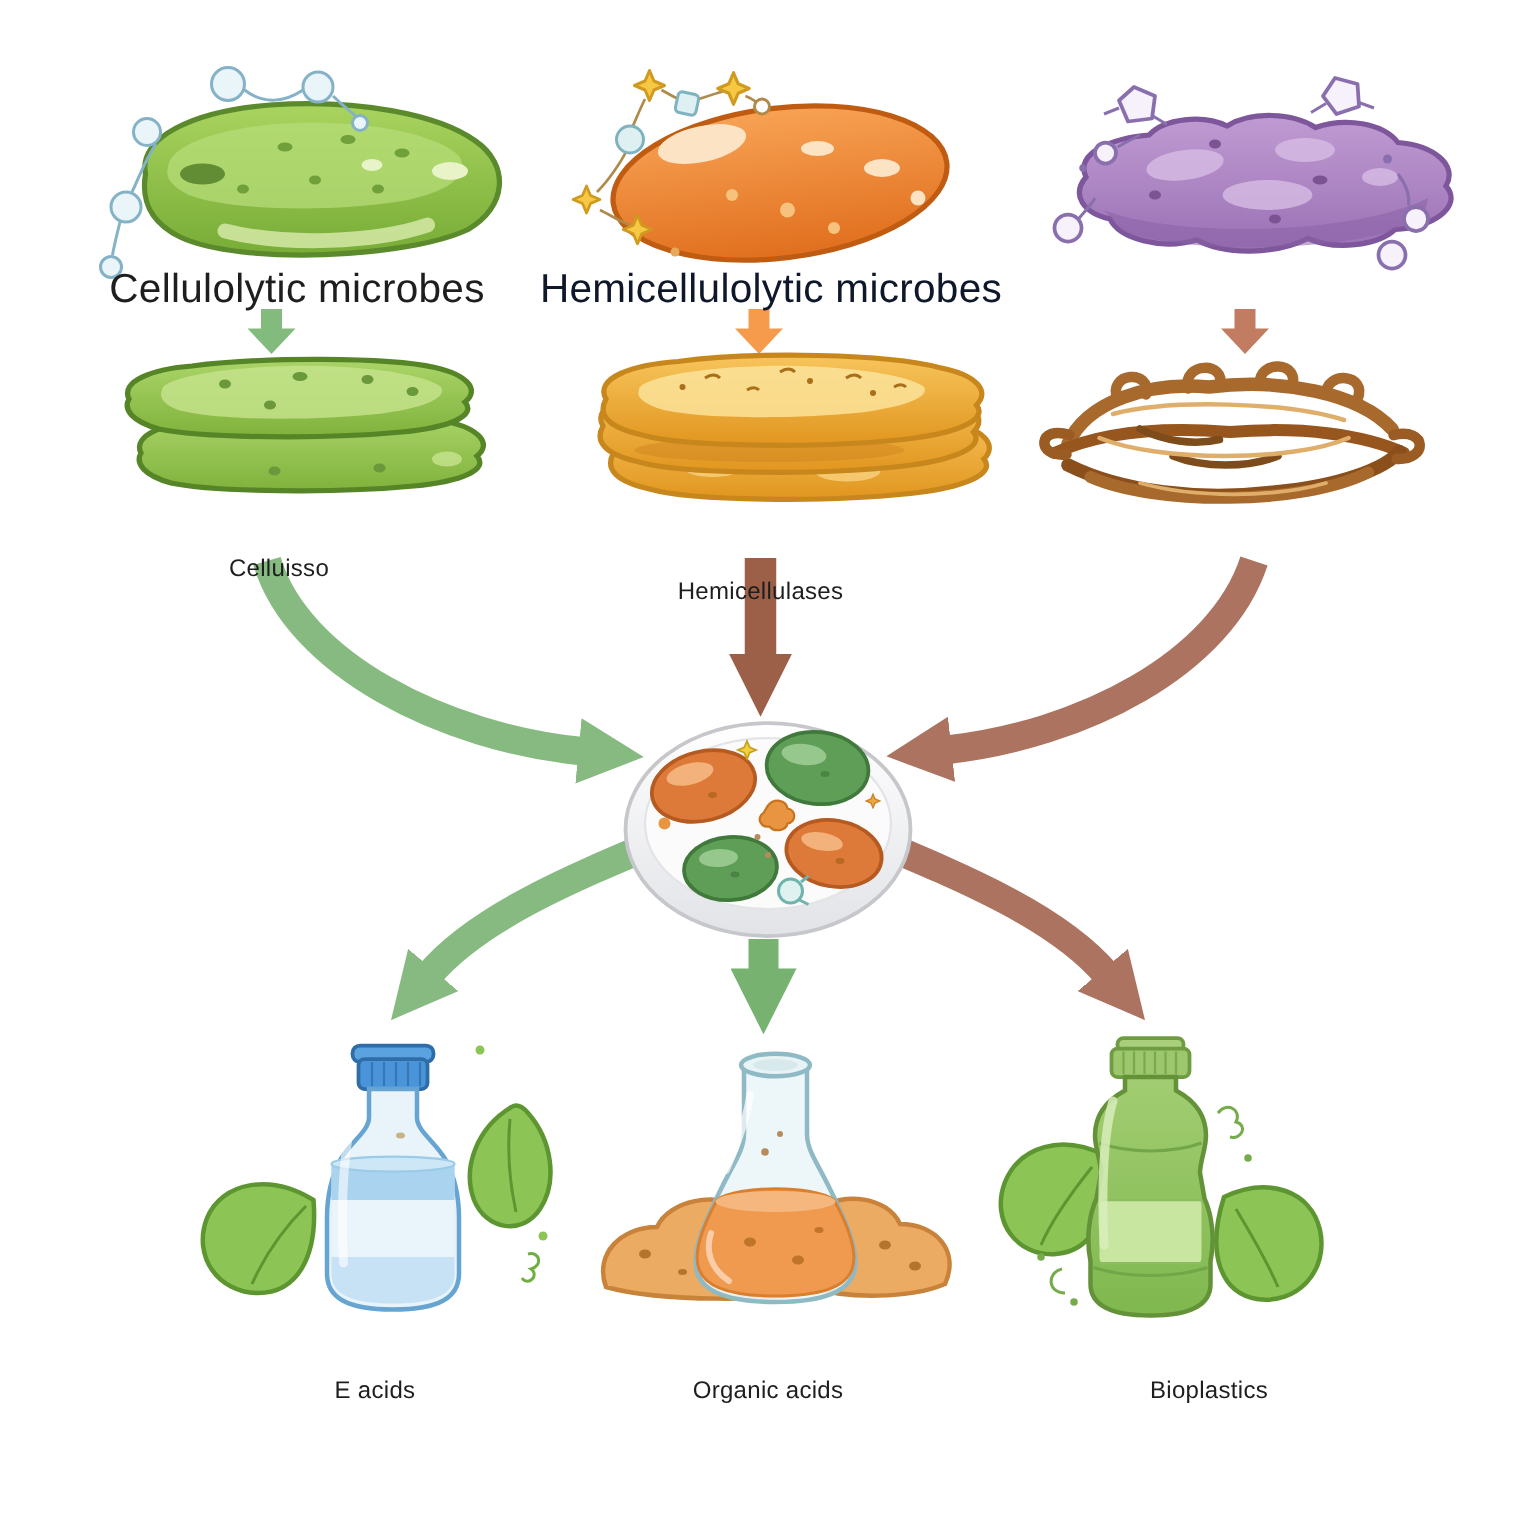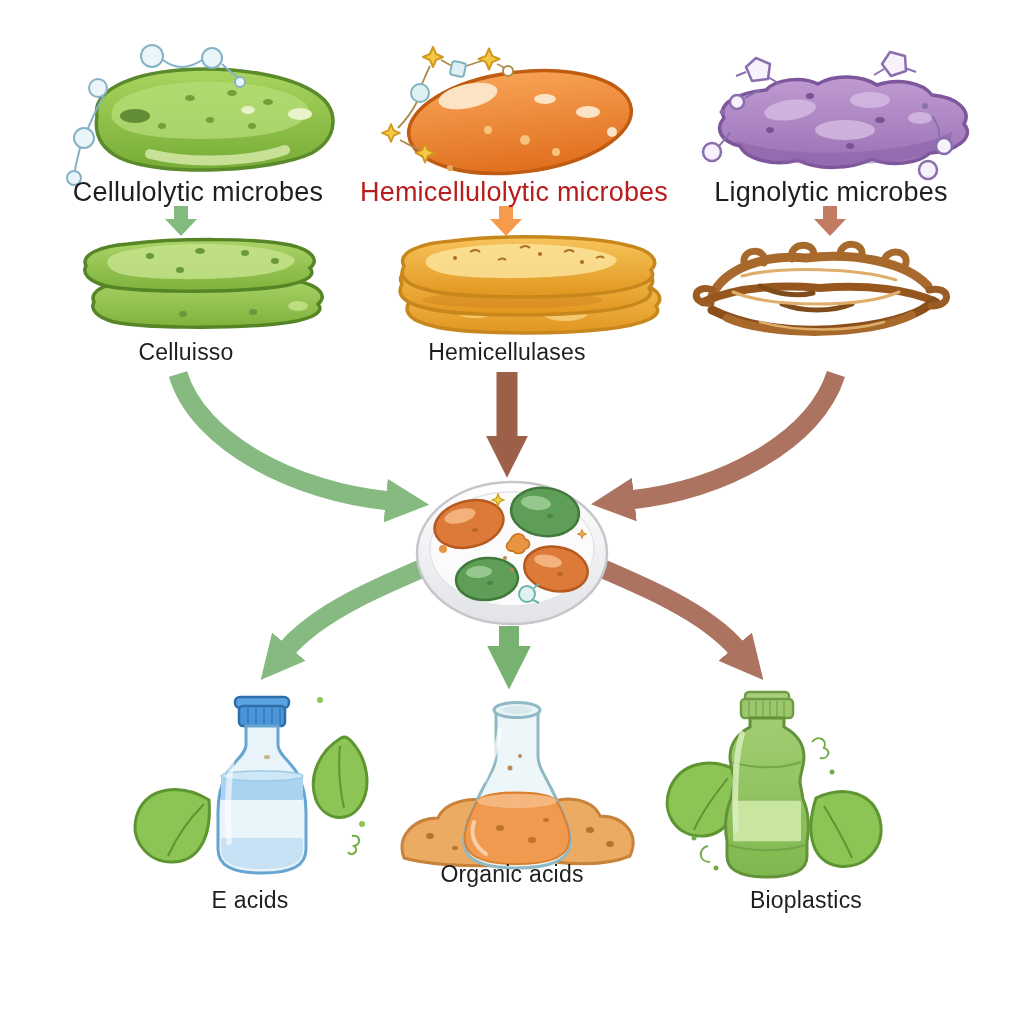--- a/index.html
+++ b/index.html
@@ -5,22 +5,22 @@
   html,body{margin:0;padding:0;background:#ffffff;}
   #canvas{
     position:relative;width:1024px;height:1024px;background:#ffffff;
     overflow:hidden;font-family:"Liberation Sans",sans-serif;text-align:right;
   }
   #art{position:absolute;left:0;top:0;}
   .label{
     position:absolute;transform:translateX(-50%);
     color:#1e1e1e;white-space:nowrap;font-size:27px;letter-spacing:.2px;
   }
-  .label.small{font-size:23px;}
-  .label.orange{color:#b91c1c;}
+  .label.small{font-size:16px;margin-top:32px;}
+  .label.orange{color:#0f172a;}
 </style>
 </head>
 <body>
 
 <div id="canvas">
 
 <svg id="art" width="1024" height="1024" viewBox="0 0 1024 1024">
   <defs>
     <linearGradient id="gBlob" x1="0" y1="0" x2="0" y2="1">
       <stop offset="0" stop-color="#a9d45f"></stop>
@@ -339,21 +339,20 @@
     <path d="M 733,762 C 752,769 782,769 801,762" stroke="#72a648" stroke-width="2" fill="none"></path>
     <path d="M 729,845 C 750,852 784,852 805,845" stroke="#72a648" stroke-width="2" fill="none"></path>
     <rect x="733" y="800" width="68" height="42" rx="3" fill="#c9e6a0"></rect>
     <path d="M 733,800 H 801 M 733,842 H 801" stroke="#8bbd60" stroke-width="1.5"></path>
     <path d="M 742,734 C 736,754 734,790 736,830" stroke="#d8edbb" stroke-width="6" opacity="0.85" fill="none" stroke-linecap="round"></path>
   </g>
 </svg>
 
   <div class="label" style="left:198px;top:177px">Cellulolytic microbes</div>
   <div class="label orange" style="left:514px;top:177px">Hemicellulolytic microbes</div>
-  <div class="label" style="left:831px;top:177px">Lignolytic microbes</div>
 
   <div class="label small" style="left:186px;top:339px">Celluisso</div>
-  <div class="label small" style="left:507px;top:339px">Hemicellulases</div>
+  <div class="label small" style="left:507px;top:354px">Hemicellulases</div>
 
   <div class="label small" style="left:250px;top:887px">E acids</div>
-  <div class="label small" style="left:512px;top:861px">Organic acids</div>
+  <div class="label small" style="left:512px;top:887px">Organic acids</div>
   <div class="label small" style="left:806px;top:887px">Bioplastics</div>
 </div>
 
 </body></html>

